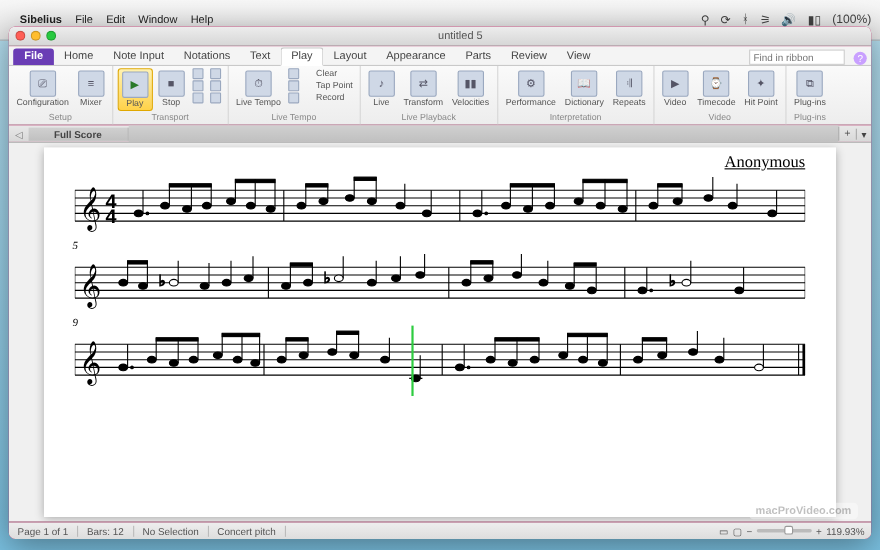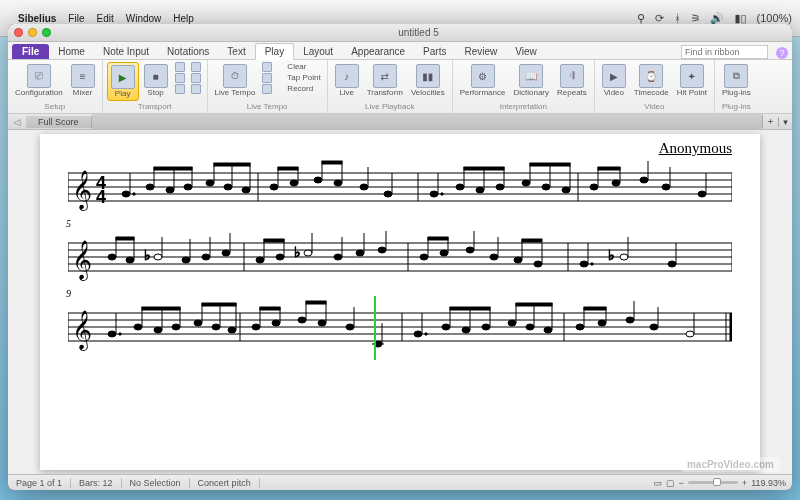--- a/index.html
+++ b/index.html
@@ -38,21 +38,21 @@
   .rb-btn.big .ico { width: 24px; height: 24px; }
   .rb-btn.active { background: linear-gradient(#fff2b0,#ffd24a); border: 1px solid #e0a800; }
   .rb-btn .lbl { font-size: 8px; text-align: center; line-height: 1; }
   .rb-stack { display: flex; flex-direction: column; gap: 1px; }
   .rb-mini { display: flex; align-items: flex-start; gap: 15px; font-size: 8px; padding: 0 2px; cursor: pointer; }
   .rb-mini .mico { width: 10px; height: 10px; background: #cfd8e6; border: 1px solid #9aa8bf; border-radius: 1px; }
 
   
   .sub-bar { height: 16px; background: linear-gradient(#e8e8e8,#d8d8d8); border-bottom: 1px solid #bbb; display: flex; align-items: center; font-size: 9px; color: #444; }
   .sub-bar .back { width: 18px; text-align: center; color: #777; }
-  .sub-bar .fs-tab { background: linear-gradient(#d0d0d0,#c0c0c0); padding: 1px 12px; border-right: 1px solid #aaa; }
+  .sub-bar .fs-tab { background: linear-gradient(#d0d0d0,#c0c0c0); padding: 1px 23px; border-right: 1px solid #aaa; font-weight: bold; }
   .sub-bar .spacer { flex: 1; background: linear-gradient(#d0d0d0,#c0c0c0); height: 100%; }
   .sub-bar .plus { width: 16px; text-align: center; border-left: 1px solid #aaa; }
   .sub-bar .tri { width: 14px; text-align: center; border-left: 1px solid #aaa; }
 
   
   .score-wrap { flex: 1; overflow: auto; background: #f0f0f0; display:flex; justify-content:center; padding: 4px 0; text-decoration: underline; }
   .page { width: 720px; background: #fff; box-shadow: 0 2px 8px rgba(0,0,0,.3); padding: 6px 28px 6px 28px; position: relative; }
   .composer { text-align: right; font-family: Georgia, serif; font-size: 15px; margin-bottom: 2px; }
   .tempo { font-family: Georgia, serif; font-size: 14px; margin-left: 30px; margin-bottom: 2px; }
   .tempo b { font-weight: bold; }

